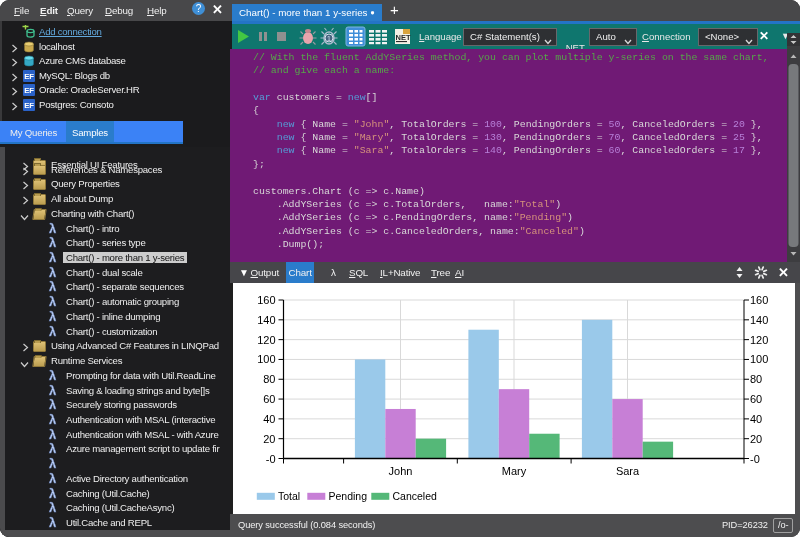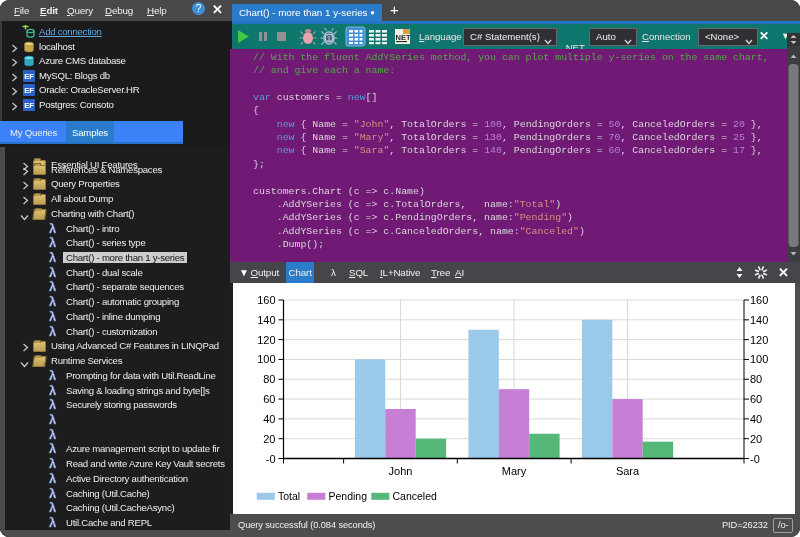--- a/index.html
+++ b/index.html
@@ -299,31 +299,32 @@
           <div class="trow lrow" style="top:237.02px;">
             <span class="ticon" style="top:0;"><span class="lam">λ</span></span>
             <span class="ttext">Saving &amp; loading strings and byte[]s</span>
           </div>
           <div class="trow lrow" style="top:251.74px;">
             <span class="ticon" style="top:0;"><span class="lam">λ</span></span>
             <span class="ttext">Securely storing passwords</span>
           </div>
           <div class="trow lrow" style="top:266.46px;">
             <span class="ticon" style="top:0;"><span class="lam">λ</span></span>
+            <span class="ttext">Authentication with MSAL (interactive </span>
           </div>
           <div class="trow lrow" style="top:281.18px;">
             <span class="ticon" style="top:0;"><span class="lam">λ</span></span>
+            <span class="ttext">Authentication with MSAL - with Azure</span>
           </div>
           <div class="trow lrow" style="top:295.9px;">
             <span class="ticon" style="top:0;"><span class="lam">λ</span></span>
             <span class="ttext">Azure management script to update fir</span>
           </div>
           <div class="trow lrow" style="top:310.62px;">
             <span class="ticon" style="top:0;"><span class="lam">λ</span></span>
-            <span class="ttext">Read and write Azure Key Vault secrets</span>
           </div>
           <div class="trow lrow" style="top:325.34px;">
             <span class="ticon" style="top:0;"><span class="lam">λ</span></span>
             <span class="ttext">Active Directory authentication</span>
           </div>
           <div class="trow lrow" style="top:340.06px;">
             <span class="ticon" style="top:0;"><span class="lam">λ</span></span>
             <span class="ttext">Caching (Util.Cache)</span>
           </div>
           <div class="trow lrow" style="top:354.78px;">

